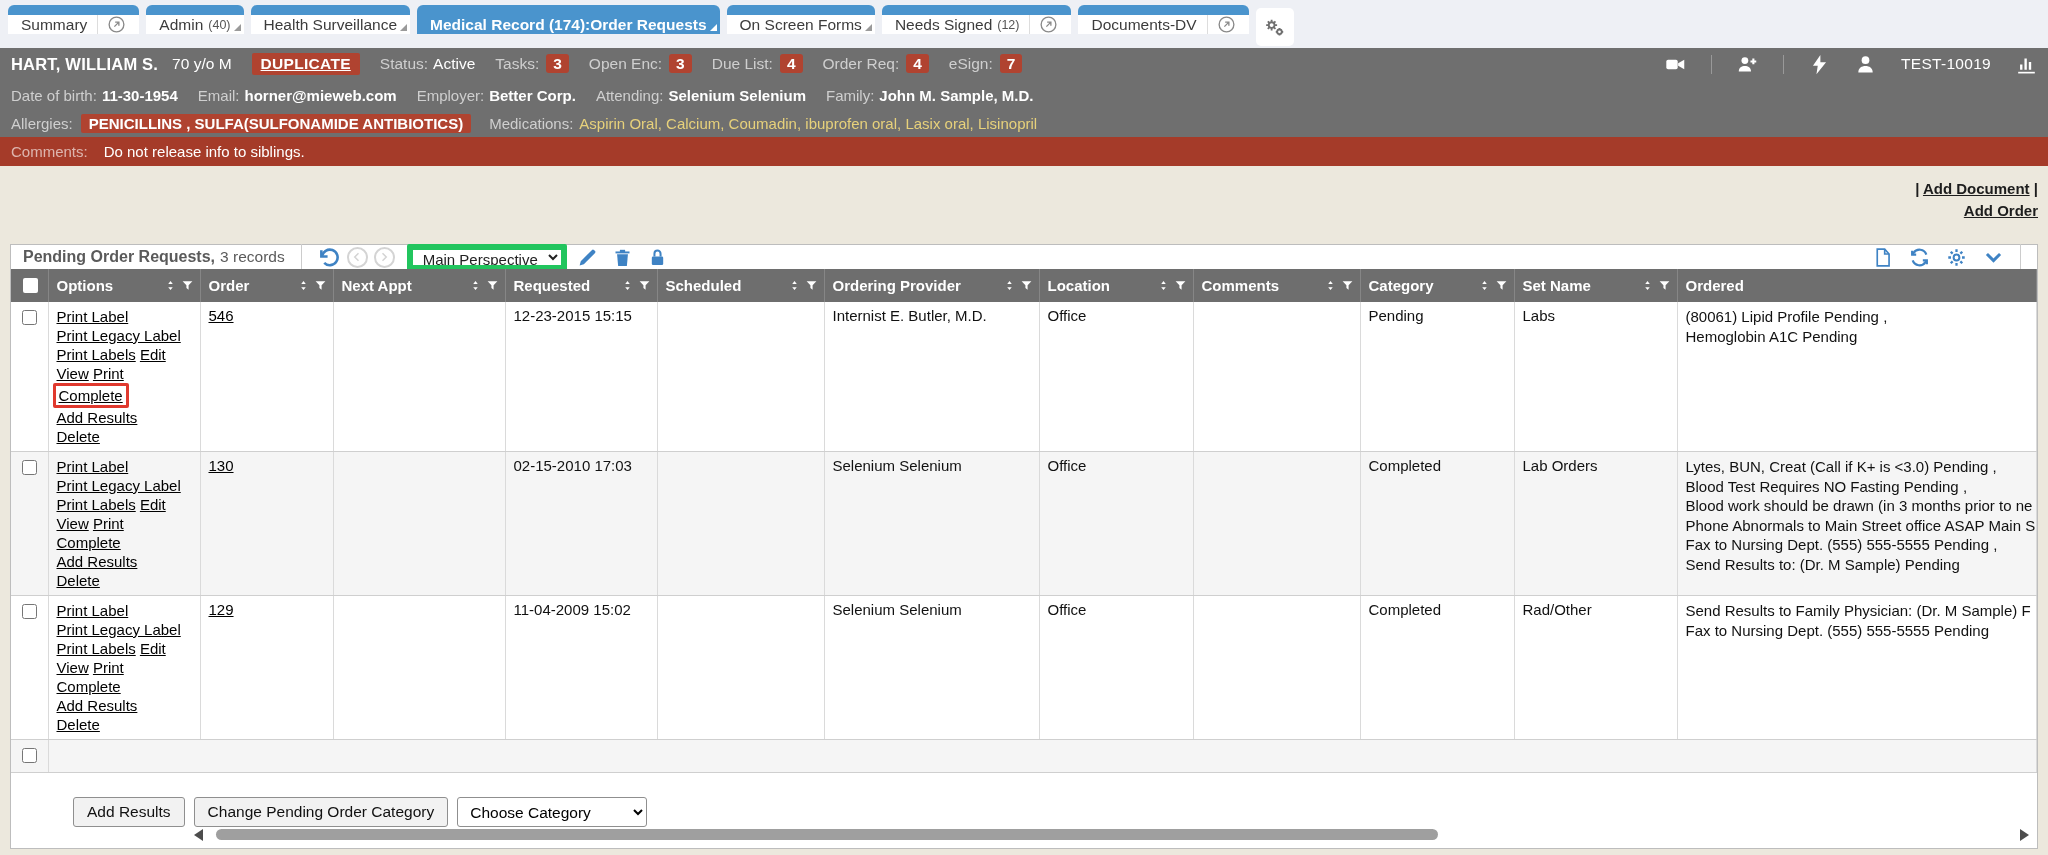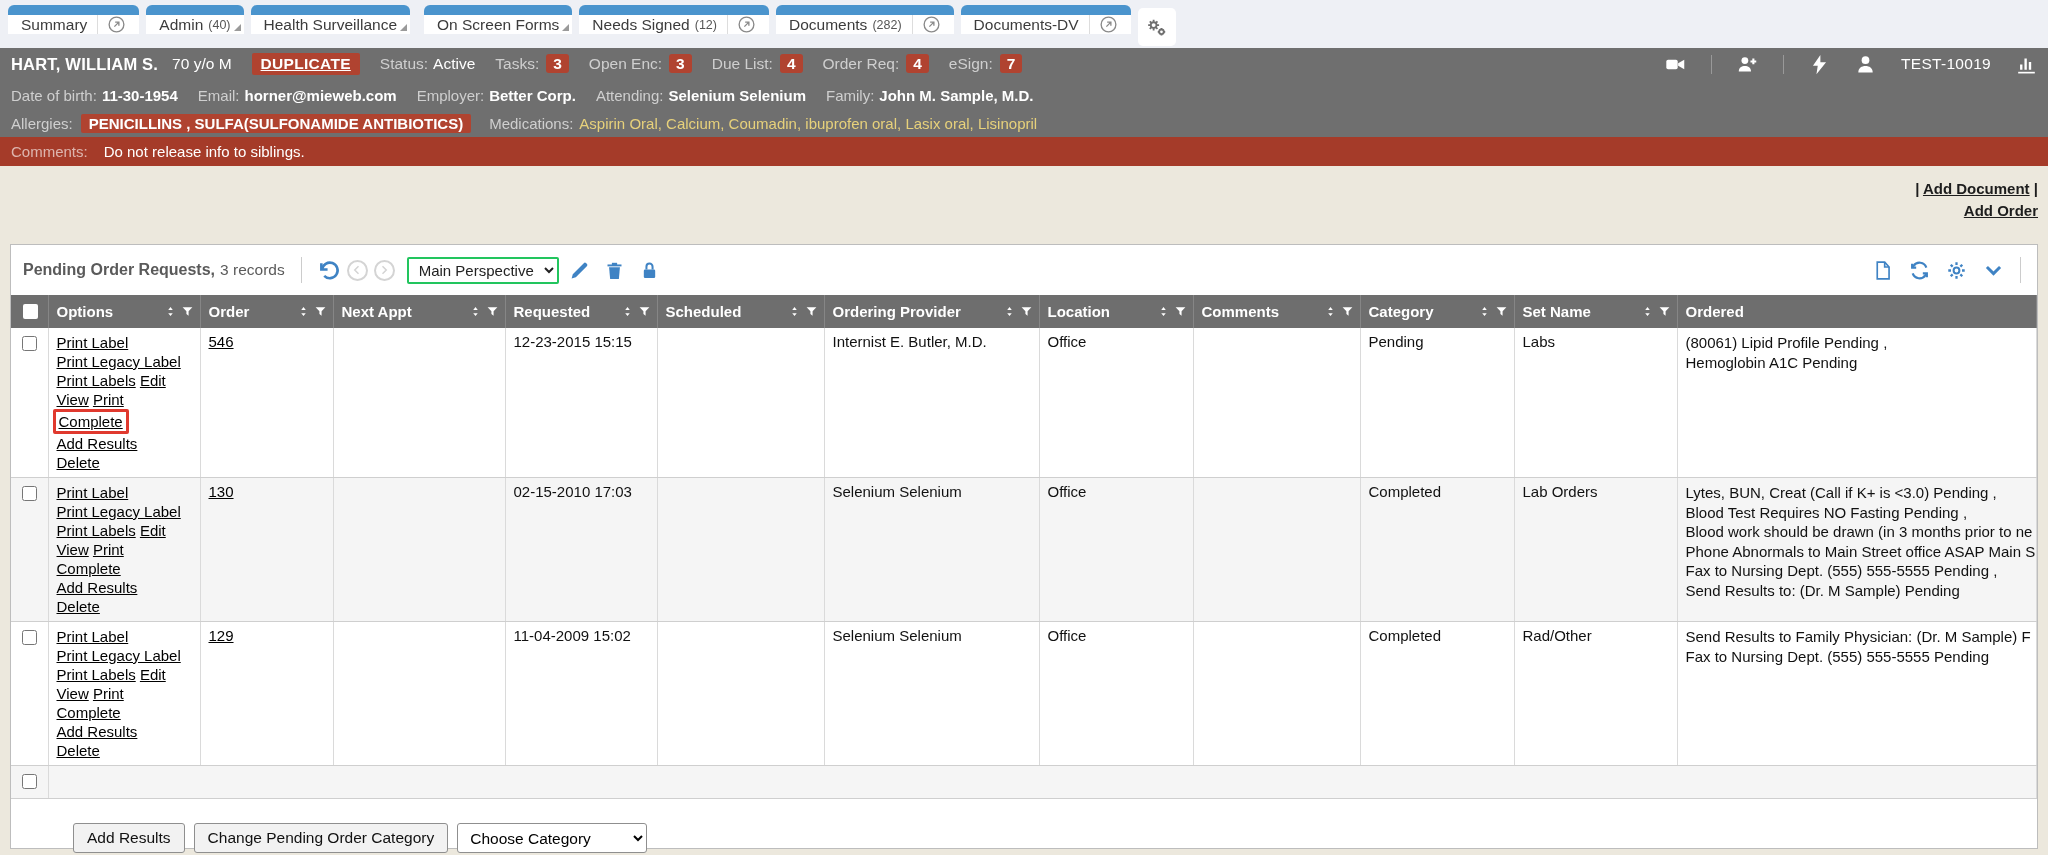--- a/index.html
+++ b/index.html
@@ -59,31 +59,31 @@
   
   .content { position:relative; height:689px; background:#ece8dd; }
   .addlinks { position:absolute; top:12px; right:10px; text-align:right;
     font-weight:bold; color:#1d1d1d; line-height:22px; }
   .addlinks a { color:#1d1d1d; text-decoration:underline; cursor:pointer; }
   .addlinks .pipe { font-weight:bold; text-decoration:none; }
 
   
   .panel { position:absolute; left:10px; right:10px; top:78px; bottom:6px;
     background:#fff; border:1px solid #bdbdbd; display:flex; flex-direction:column; }
-  .toolbar { height:50px; display:flex; align-items:center; padding:0 12px; flex:0 0 auto; }
+  .toolbar { height:24px; display:flex; align-items:center; padding:0 12px; flex:0 0 auto; }
   .ptitle { font-weight:bold; color:#5a5a5a; font-size:16px; }
   .precords { color:#5a5a5a; margin-left:5px; font-size:15.5px; }
   .tdiv { width:1px; height:26px; background:#ccc; margin:0 16px; }
   .icbtn { color:#3f83c4; display:flex; align-items:center; cursor:pointer; }
   .icbtn svg { width:21px; height:21px; }
   .icbtn.big svg { width:23px; height:23px; }
   .navcirc { width:21px; height:21px; border-radius:50%; border:2px solid #d4d4d4;
     color:#d4d4d4; display:flex; align-items:center; justify-content:center; margin-left:6px; }
   .navcirc svg { width:12px; height:12px; }
-  .toolbar select { margin:0 10px 0 12px; height:27px; font-size:15px; border:2px solid #22c55e;
+  .toolbar select { margin:0 10px 0 12px; height:27px; font-size:15px; border:6px solid #22c55e;
     border-radius:2px; padding:0 6px; font-family:"Liberation Sans",sans-serif; background:#fff; color:#222;}
   .tb-icons { display:flex; align-items:center; gap:14px; }
   .tb-right { margin-left:auto; display:flex; align-items:center; gap:16px; padding-right:4px; }
 
   
   table { width:100%; border-collapse:collapse; table-layout:fixed; }
   thead th { background:#6e6e6e; color:#fff; font-size:15px; font-weight:bold; height:33px;
     text-align:left; padding:0 6px 0 8px; border-right:1px solid #868686; }
   thead th .thflex { display:flex; align-items:center; }
   thead th .thlabel { flex:1 1 auto; overflow:hidden; white-space:nowrap; }
@@ -145,47 +145,37 @@
     </div>
     <div class="tab">
       <div class="tab-strip"></div>
       <div class="tab-body">
         <span class="tab-label">Health Surveillance</span>
       </div>
       <span class="tab-caret"></span>
     </div>
     <div class="tab active">
       <div class="tab-strip"></div>
+      <div class="tab-body">
+        <span class="tab-label">Medical Record (174):Order Requests</span>
+      </div>
       <span class="tab-caret"></span>
     </div>
     <div class="tab">
       <div class="tab-strip"></div>
       <div class="tab-body">
         <span class="tab-label">On Screen Forms</span>
       </div>
       <span class="tab-caret"></span>
     </div>
     <div class="tab">
       <div class="tab-strip"></div>
       <div class="tab-body">
         <span class="tab-label">Needs Signed</span>
         <span class="tab-count">(12)</span>
-        <span class="tab-ext">
-          <svg viewBox="0 0 24 24">
-            <circle cx="12" cy="12" r="9.3" fill="none" stroke="currentColor" stroke-width="1.7"></circle>
-            <path d="M9.3 14.7 15 9M10.3 9H15v4.7" fill="none" stroke="currentColor" stroke-width="1.7"></path>
-          </svg>
-        </span>
-      </div>
-    </div>
-    <div class="tab">
-      <div class="tab-strip"></div>
-      <div class="tab-body">
-        <span class="tab-label">Documents</span>
-        <span class="tab-count">(282)</span>
         <span class="tab-ext">
           <svg viewBox="0 0 24 24">
             <circle cx="12" cy="12" r="9.3" fill="none" stroke="currentColor" stroke-width="1.7"></circle>
             <path d="M9.3 14.7 15 9M10.3 9H15v4.7" fill="none" stroke="currentColor" stroke-width="1.7"></path>
           </svg>
         </span>
       </div>
     </div>
     <div class="tab">
       <div class="tab-strip"></div>

